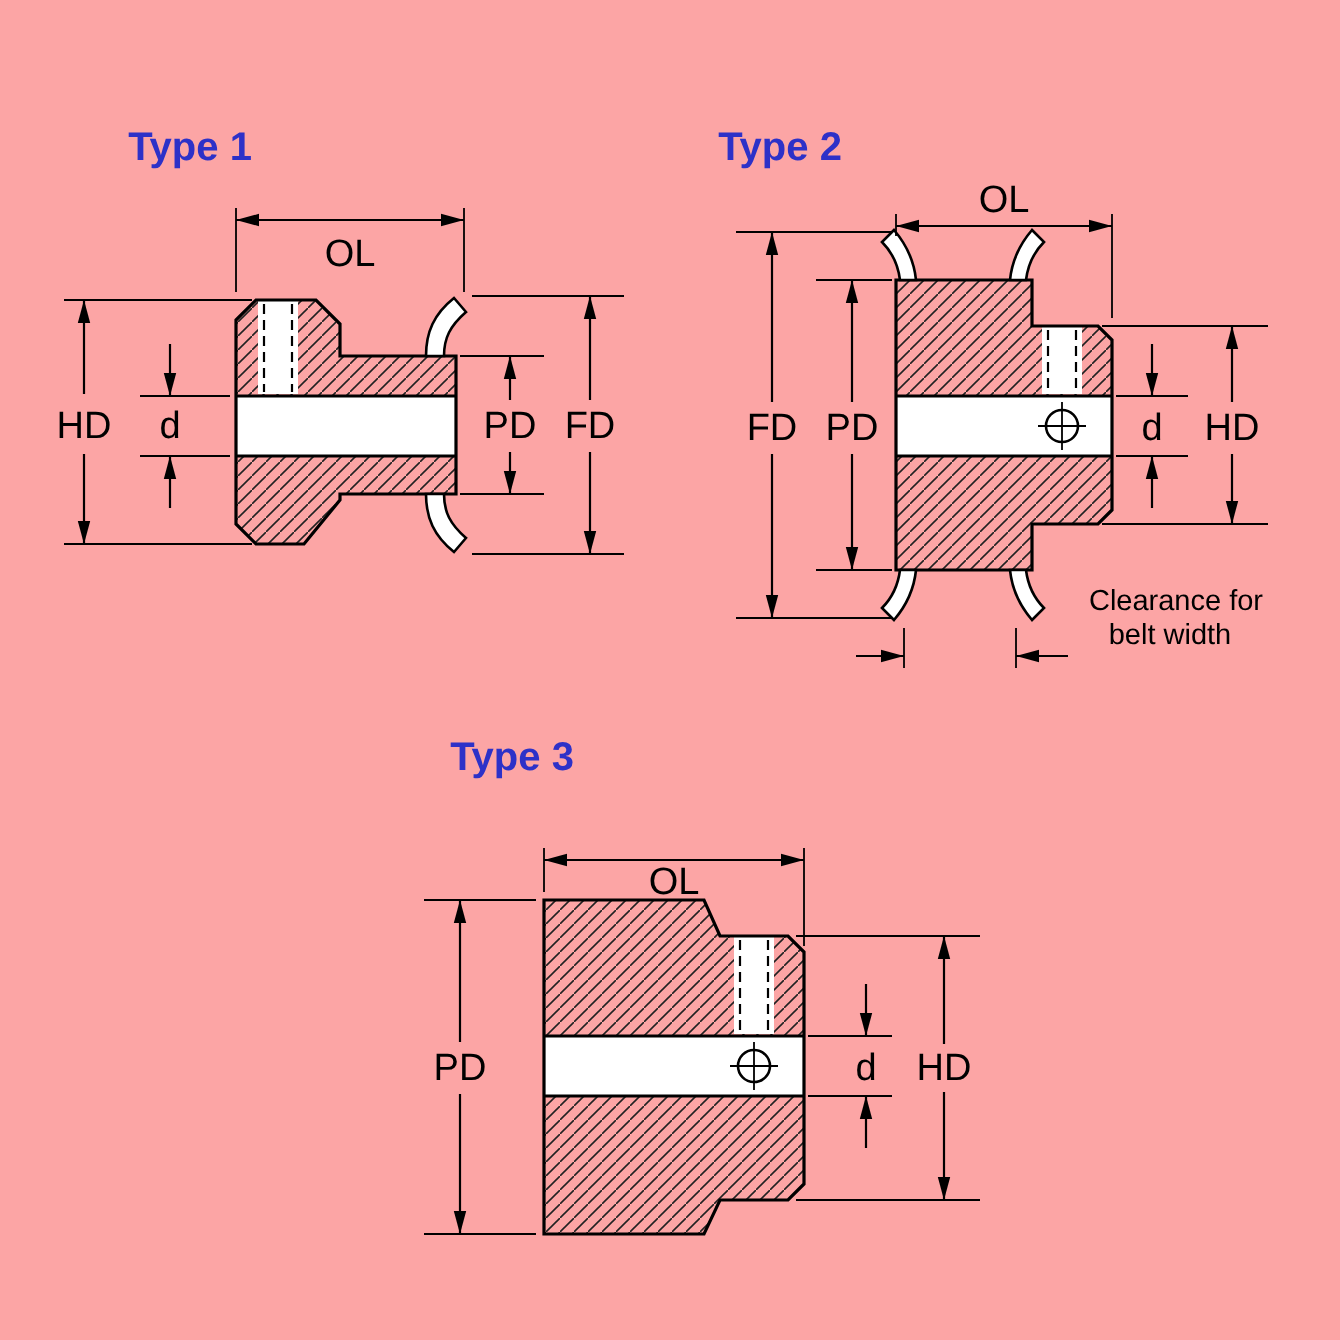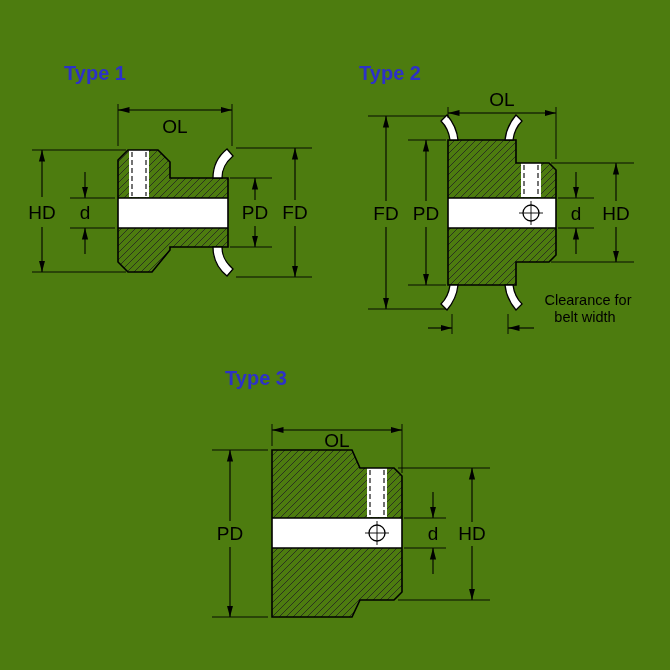--- a/index.html
+++ b/index.html
@@ -1,17 +1,17 @@
 <!DOCTYPE html>
 <html><head>
 <meta charset="utf-8">
 <style>
   html,body{margin:0;padding:0;}
   body{width:670px;height:670px;background:#ffffff;font-family:"Liberation Sans",sans-serif;overflow:hidden;}
-  .canvas{position:relative;width:670px;height:670px;background:#4d7c0f;}
+  .canvas{position:relative;width:670px;height:670px;background:#fca5a5;}
   svg{display:block;}
   .hatched{fill:url(#hatch);stroke:none;}
   .outline{fill:none;stroke:#000;stroke-width:1.6;stroke-linejoin:miter;}
   .whitefill{fill:#fff;stroke:none;}
   .borelines{stroke:#000;stroke-width:1.4;fill:none;}
   .ear{fill:#fff;stroke:#000;stroke-width:1.3;}
   .ext{stroke:#000;stroke-width:0.9;fill:none;}
   .dim{stroke:#000;stroke-width:1.1;fill:none;}
   .dashedline{stroke:#000;stroke-width:1.1;fill:none;stroke-dasharray:5 3;}
   .crossline{stroke:#000;stroke-width:0.9;fill:none;}

